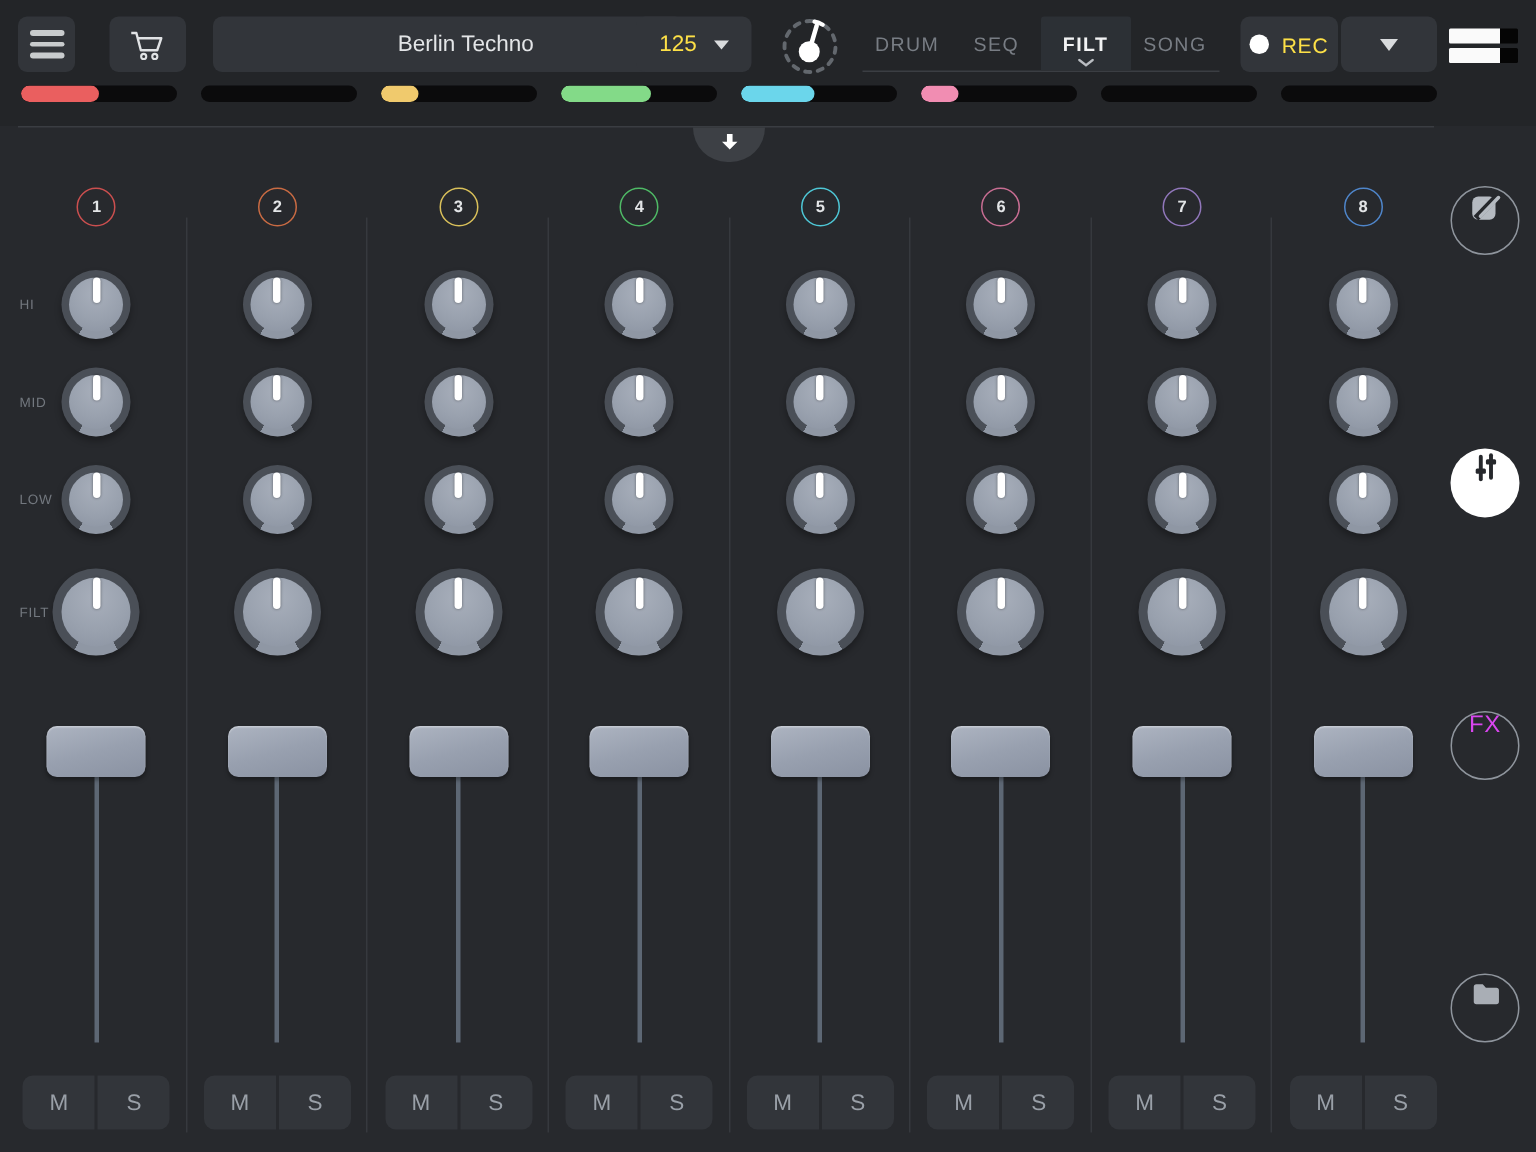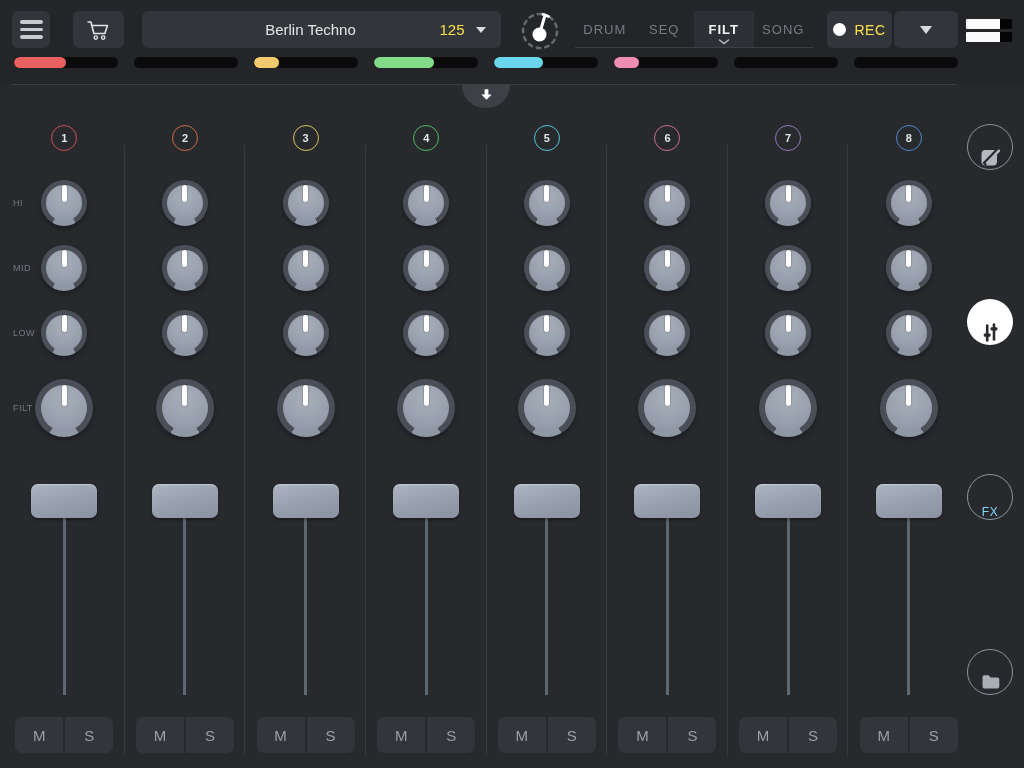--- a/index.html
+++ b/index.html
@@ -106,22 +106,22 @@
   .ms button{
     width:48px;height:36px;background:#32353a;color:#9aa0a8;font-size:15px;
   }
   .ms .m{border-radius:7px 0 0 7px;}
   .ms .s{border-radius:0 7px 7px 0;}
 
   
   .side-btn{
     position:absolute;left:967px;width:46px;height:46px;border-radius:50%;
     background:transparent;border:1.6px solid #8f959d;
-    display:flex;align-items:flex-end;justify-content:center;color:#7dd3fc;
-    font-size:12px;font-weight:500;letter-spacing:.5px;padding:0;
+    display:flex;align-items:flex-start;justify-content:center;color:#d946ef;
+    font-size:16px;font-weight:500;letter-spacing:.5px;padding:0;
   }
   .side-btn.active{background:#fff;border:none;}
   .btn-edit{top:124px;} .btn-mixer{top:299px;} .btn-fx{top:474px;} .btn-lib{top:649px;}
 </style>
 </head>
 <body>
 
 <div class="topzone"></div>
 
 <button class="tb-btn menu-btn">

